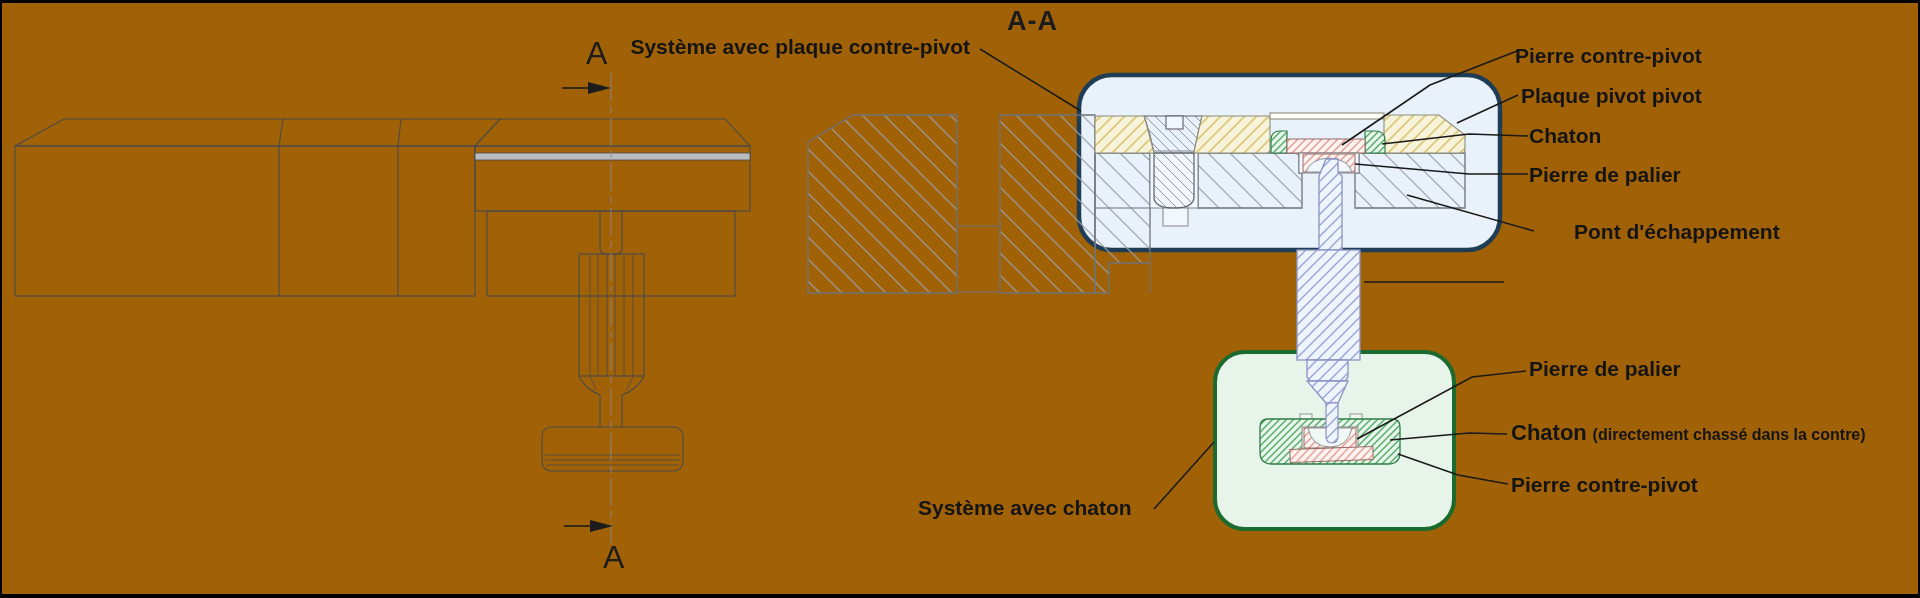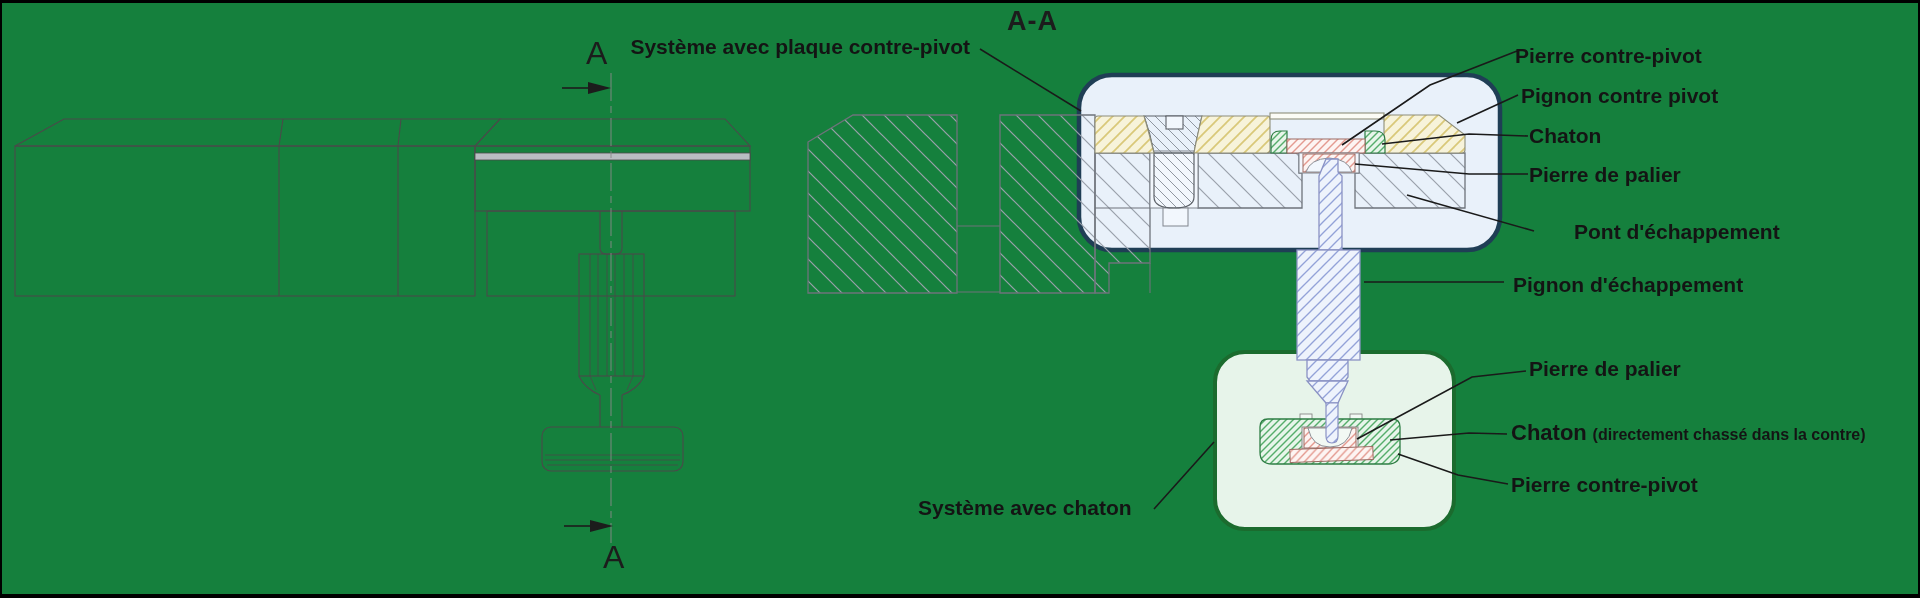--- a/index.html
+++ b/index.html
@@ -1,17 +1,17 @@
 <!DOCTYPE html>
 <html><head>
 <meta charset="utf-8">
 <style>
   html,body{margin:0;padding:0;background:#ffffff;}
   .frame{
-    position:relative;width:1920px;height:598px;background:#15803d;overflow:hidden;
+    position:relative;width:1920px;height:598px;background:#a16207;overflow:hidden;
     border-top:3px solid #000;border-bottom:4px solid #000;border-left:2px solid #000;border-right:2px solid #000;
     box-sizing:border-box;
     font-family:"Liberation Sans", sans-serif;
   }
   svg.draw{position:absolute;left:0;top:0;width:1920px;height:598px;}
   .lbl{
     position:absolute;font-family:"Liberation Sans",sans-serif;
     font-weight:700;font-size:21px;line-height:1.05;color:#141414;white-space:nowrap;
   }
   .lbl-note{font-weight:700;font-size:16px;}
@@ -192,25 +192,24 @@
 
   <div class="title-aa" style="left:1005px;top:3px;">A-A</div>
 
   <div class="sec-a" style="left:584px;top:32px;">A</div>
   <div class="sec-a" style="left:601px;top:536px;">A</div>
 
   <div class="lbl" style="left:916px;top:494px;">Système avec chaton</div>
   <div class="lbl" style="right:948px;top:33px;">Système avec plaque contre-pivot</div>
 
   <div class="lbl" style="left:1513px;top:42px;">Pierre contre-pivot</div>
-  <div class="lbl" style="left:1519px;top:82px;">Pignon contre pivot</div>
+  <div class="lbl" style="left:1519px;top:82px;">Plaque pivot pivot</div>
   <div class="lbl" style="left:1527px;top:122px;">Chaton</div>
   <div class="lbl" style="left:1527px;top:161px;">Pierre de palier</div>
   <div class="lbl" style="left:1532px;top:218px;margin-left:40px;">Pont d'échappement</div>
-  <div class="lbl" style="left:1511px;top:271px;">Pignon d'échappement</div>
   <div class="lbl" style="left:1527px;top:355px;">Pierre de palier</div>
   <div class="lbl" style="left:1509px;top:418px;">
     <span class="lbl-chaton-main">Chaton</span>
     <span class="lbl-note">(directement chassé dans la contre)</span>
   </div>
   <div class="lbl" style="left:1509px;top:471px;">Pierre contre-pivot</div>
 
 </div>
 
 </body></html>

